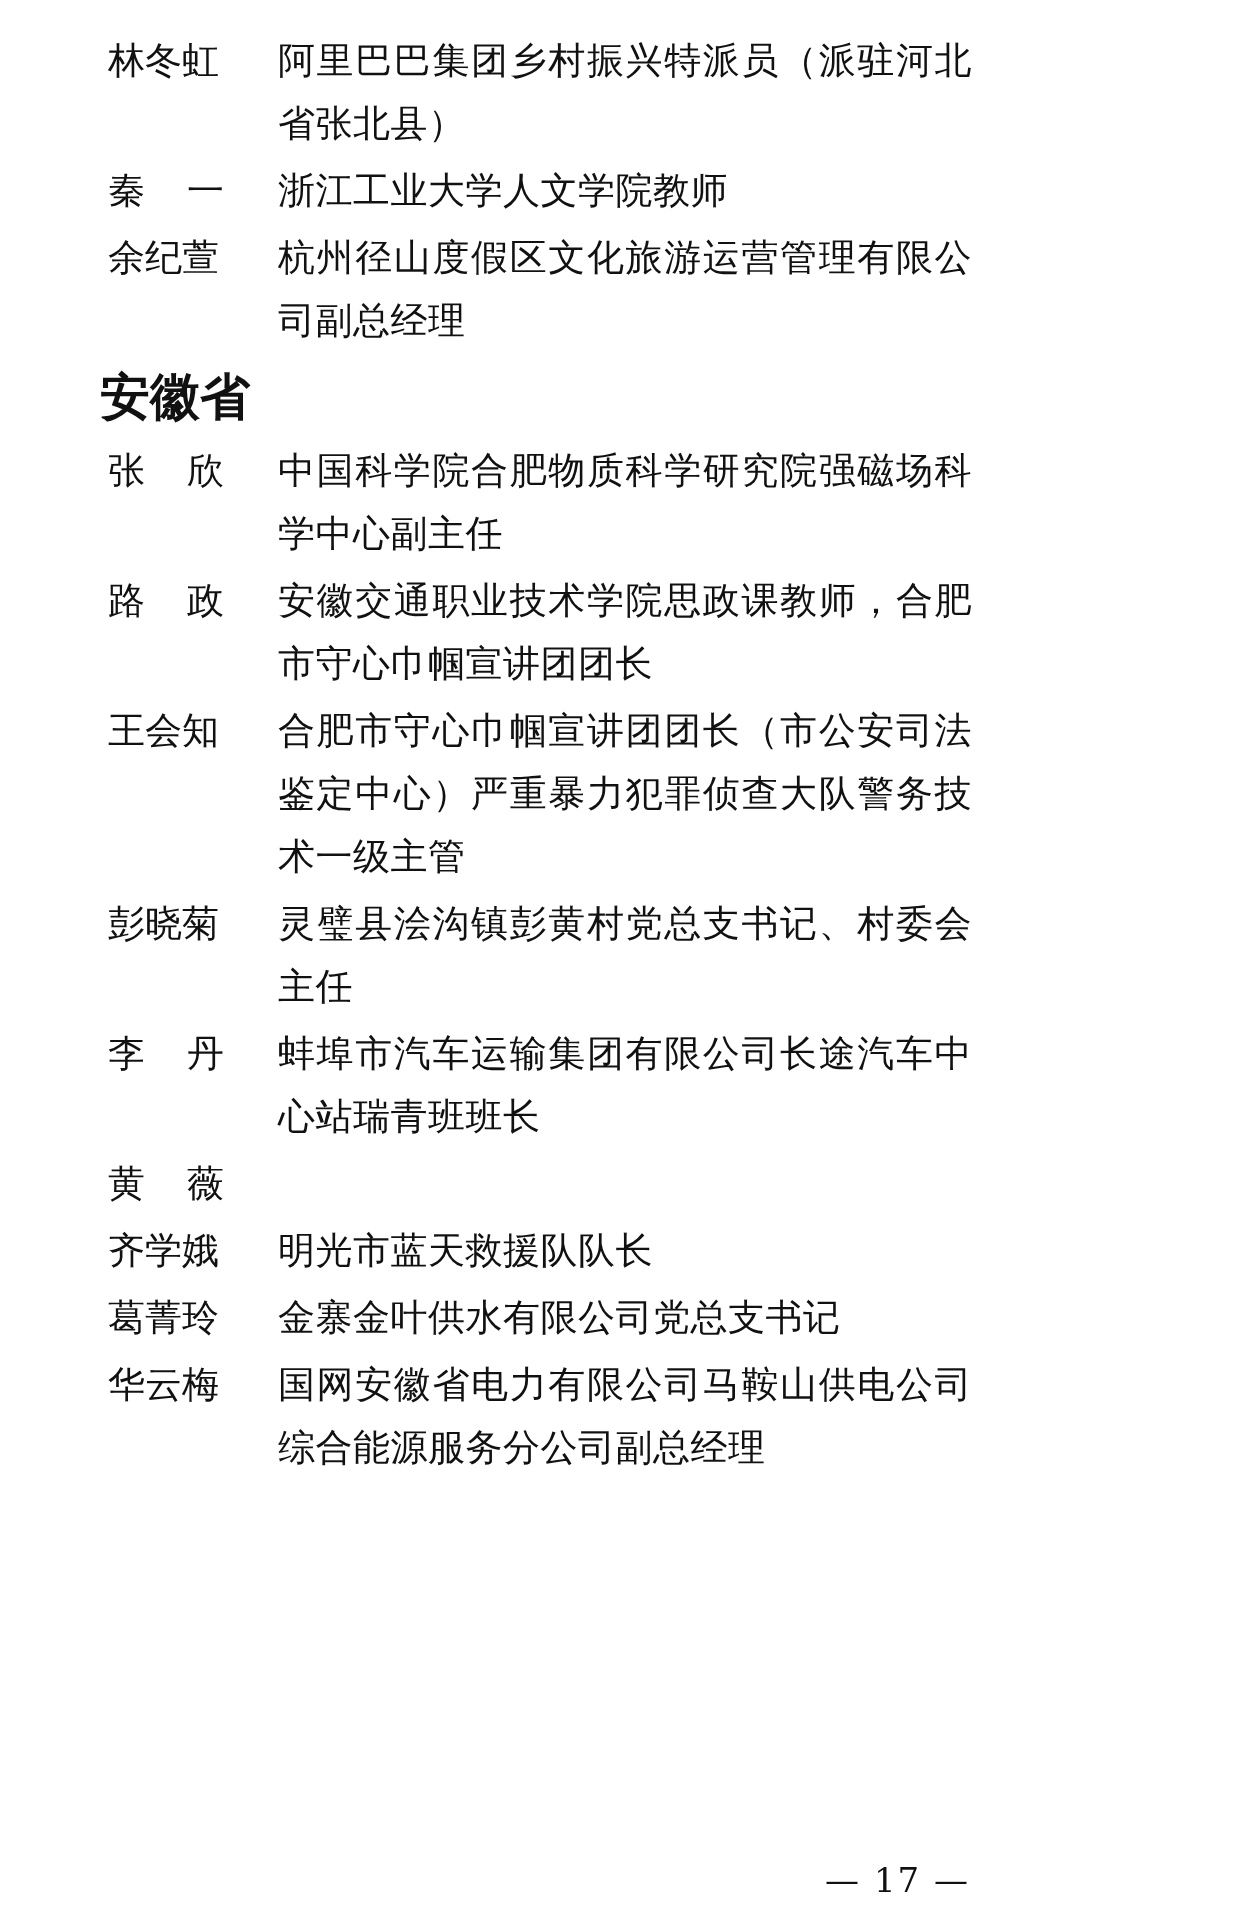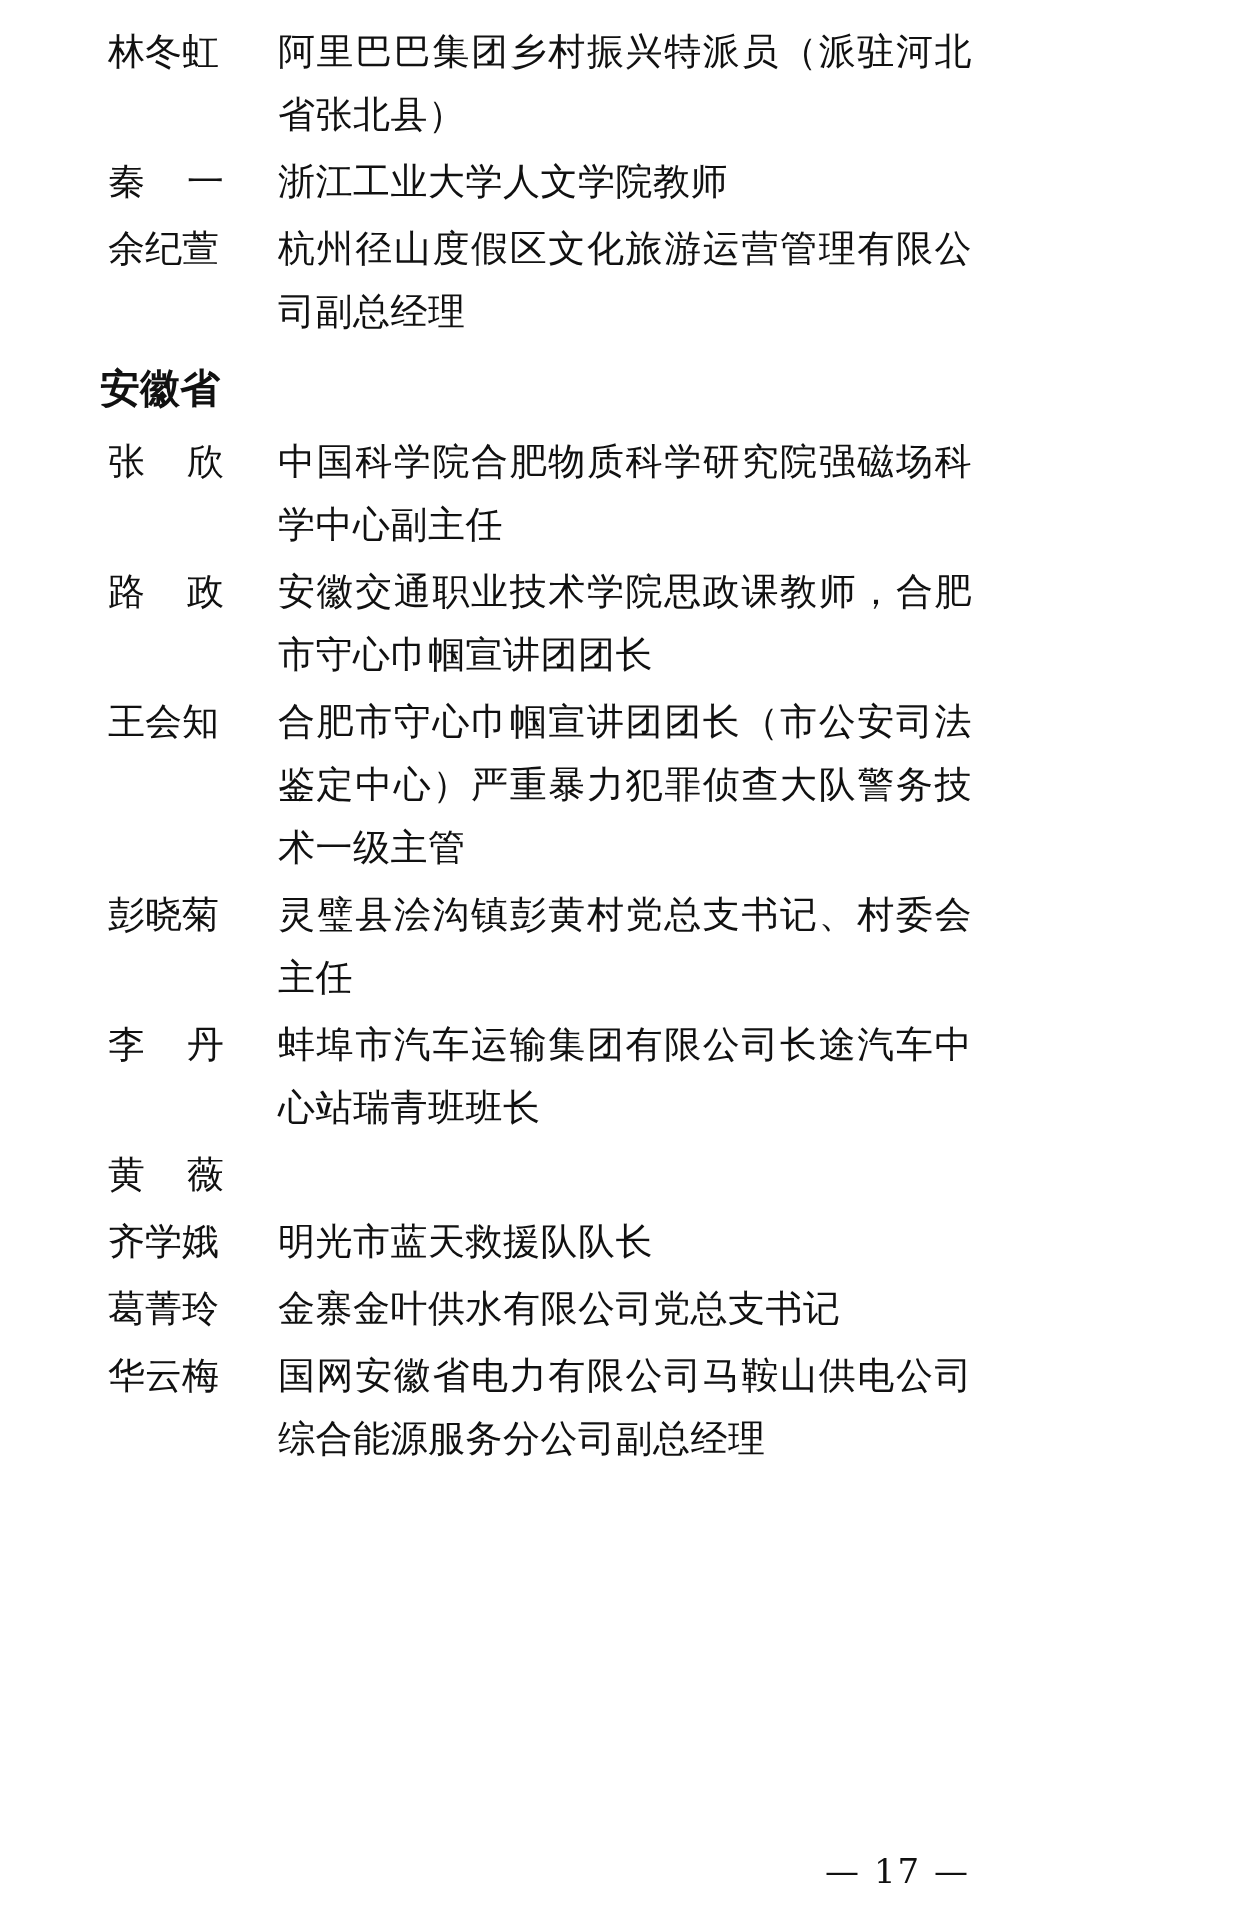--- a/index.html
+++ b/index.html
@@ -12,21 +12,21 @@
     height: 1921px;
     font-family: "DejaVu Serif", "Liberation Serif", serif;
     color: #111111;
     position: relative;
     overflow: hidden;
   }
   .page {
     width: 1092px;
     height: 1921px;
     box-sizing: border-box;
-    padding: 20px 120px 0 100px;
+    padding: 29px 120px 0 100px;
     position: relative;
   }
   .entry {
     display: flex;
     align-items: flex-start;
     margin: 0 0 4px 0;
   }
   .entry .name {
     flex: 0 0 150px;
     width: 150px;
@@ -46,30 +46,30 @@
   .entry .desc {
     flex: 1 1 auto;
     font-size: 37px;
     line-height: 63px;
     text-align: justify;
     text-justify: inter-ideograph;
     letter-spacing: 0.5px;
     margin-left: 28px;
   }
   .section-title {
-    font-size: 40px;
+    font-size: 50px;
     line-height: 63px;
     font-weight: bold;
     font-family: Liberation Sans, sans-serif;
     margin: 14px 0 10px 0;
     padding-left: 0px;
   }
   .page-number {
     position: absolute;
-    bottom: 30px;
+    bottom: 21px;
     right: 122px;
     font-size: 34px;
     letter-spacing: 2px;
   }
 </style>
 </head>
 <body>
 
 <div class="page">
 

